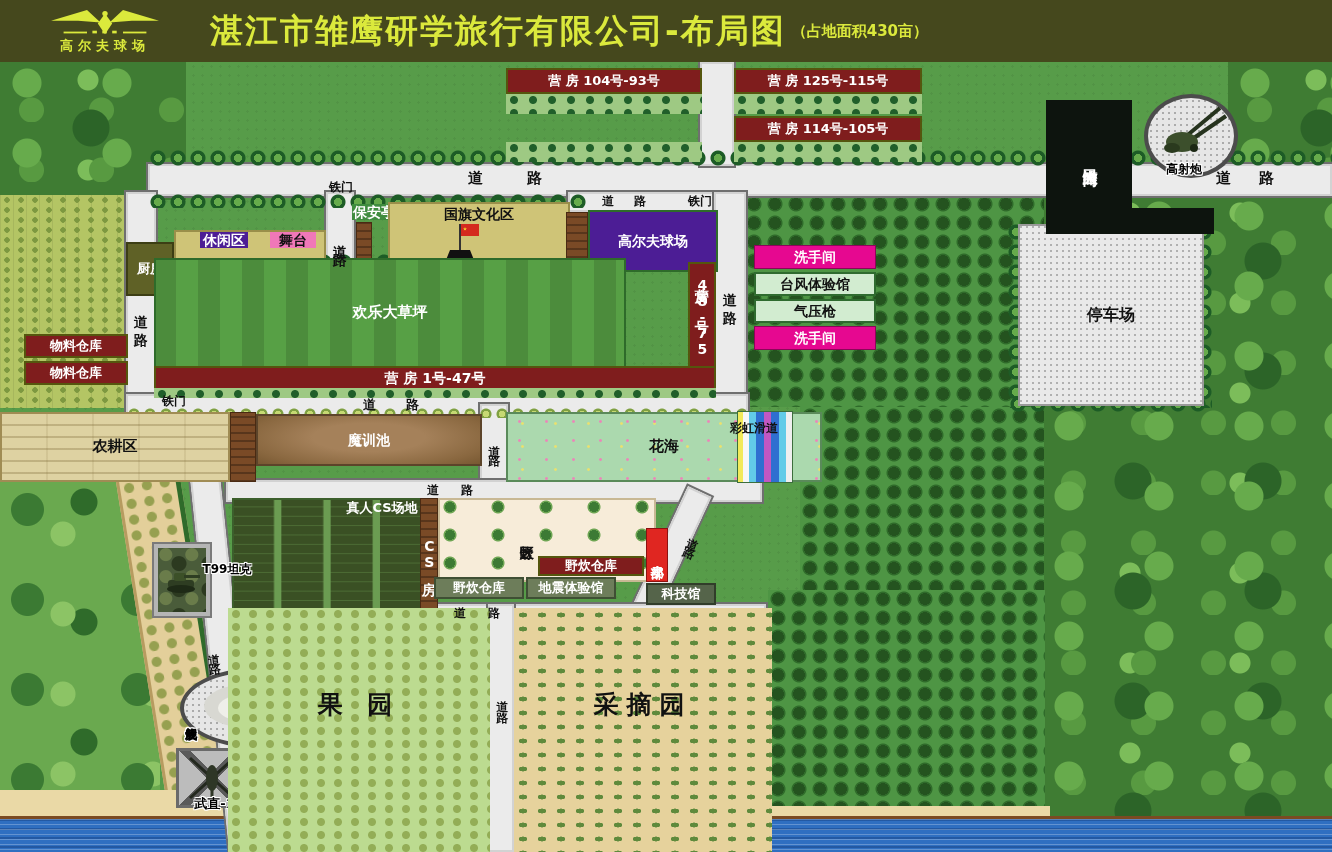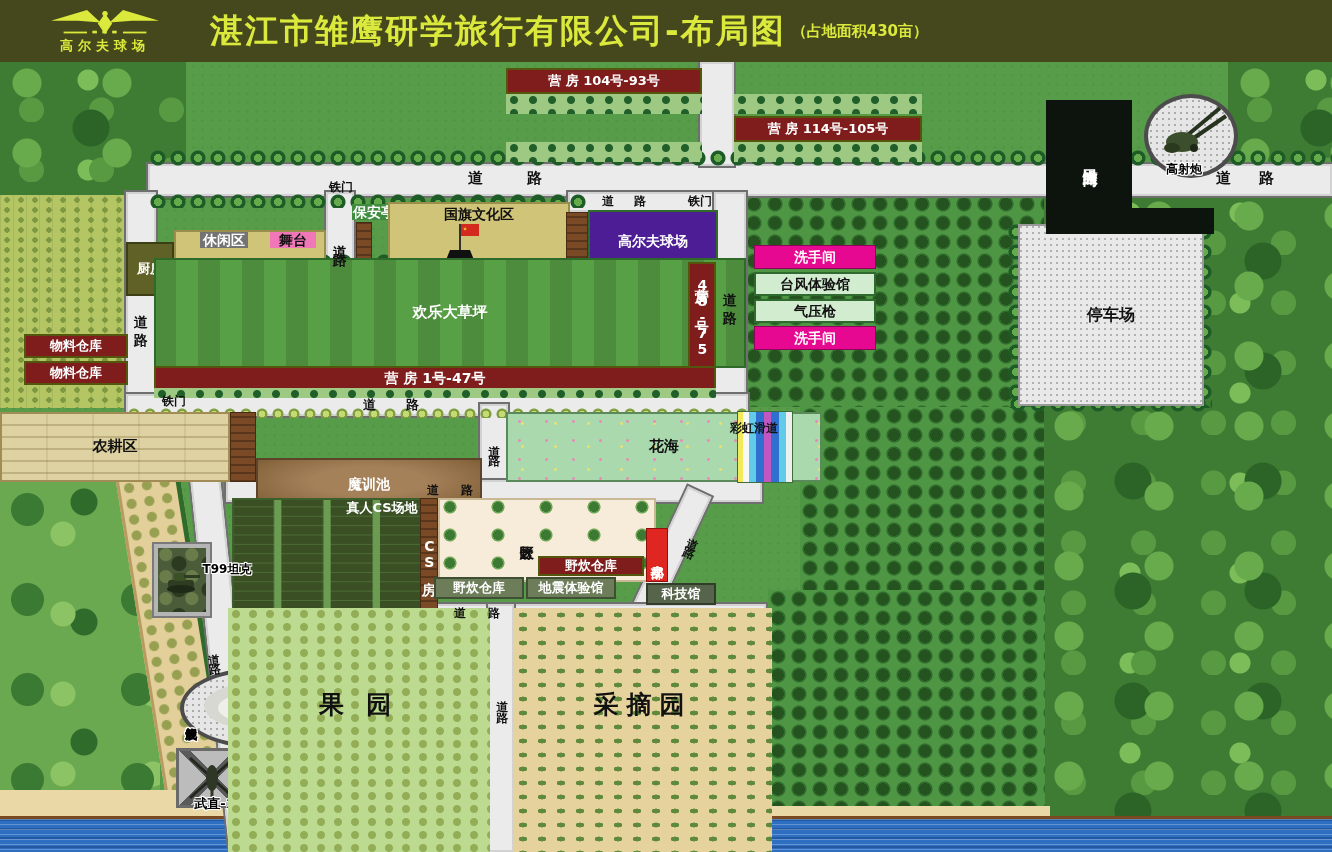--- a/index.html
+++ b/index.html
@@ -62,21 +62,21 @@
   .f-gravelround{background-color:#e6e6e6;border-radius:50%;border:4px solid #4c4c4c;
      background-image:radial-gradient(#ababab 1.1px,transparent 1.5px);background-size:6px 6px;}
   .f-khaki{background:#cfc477;box-shadow:inset 0 0 0 2px #9a8f4a;}
   .f-kitchen{background:#5f6126;box-shadow:inset 0 0 0 2px #3c3e14;}
   .f-golf{background:#4c1d95;box-shadow:inset 0 0 0 2px #2e6b2a;text-align:center;}
   .f-lawn{background:repeating-linear-gradient(90deg,#4c8c3c 0 22px,#57a045 22px 44px);box-shadow:inset 0 0 0 2px #2e6b2a;}
   .f-olivebar{background:#7f1d1d;color:#fff;box-shadow:inset 0 0 0 2px #55560e;}
   .f-stars{background-color:#9ec983;background-image:radial-gradient(circle at 8px 6px,#205f2a 0 3.5px,transparent 4.5px);background-size:19px 13px;}
   .f-magenta{background:#e60890;color:#fff;box-shadow:inset 0 0 0 1px #8c0558;}
   .f-lgreen{background:#d2ecd0;box-shadow:inset 0 0 0 2px #2f6b2f;}
-  .f-redbar{background:#737373;color:#fff;}
+  .f-redbar{background:#4c1d95;color:#fff;}
   .f-pinkbar{background:#f078b8;}
   .f-greenbar{background:#3f8c3f;color:#fff;}
   .f-gate{background:#0d140e;color:#fff;}
   .f-wall{background-color:#7a4a26;background-image:repeating-linear-gradient(0deg,rgba(0,0,0,.28) 0 2px,transparent 2px 8px);box-shadow:inset 0 0 0 1px #4a2a12;color:#fff;}
   .f-farm{background-color:#ded2a2;background-image:
      repeating-linear-gradient(180deg,rgba(120,100,50,.3) 0 2px,transparent 2px 12px),
      repeating-linear-gradient(90deg,rgba(120,100,50,.12) 0 2px,transparent 2px 46px);box-shadow:inset 0 0 0 2px #a08c54;}
   .f-mud{background:radial-gradient(ellipse at 50% 45%,#a5815a 0 35%,#8a6840 75%,#74552f 100%);color:#fff;box-shadow:inset 0 0 0 2px #5c442a;}
   .f-flower{background-color:#abd9ae;box-shadow:inset 0 0 0 2px #5a8a5a;background-image:
      radial-gradient(#e88ab8 1.4px,transparent 2px),radial-gradient(#e8e070 1.4px,transparent 2px);
@@ -87,21 +87,21 @@
   .f-cream{background-color:#f7ecd9;box-shadow:inset 0 0 0 2px #c8b894;
      background-image:radial-gradient(circle at 12px 9px,#3c7a34 0 5px,#6da553 5px 6px,transparent 7px);background-size:48px 28px;}
   .f-greybar{background:#6d7d5a;color:#fff;box-shadow:inset 0 0 0 2px #3f4f34;}
   .f-greybar2{background:#55644a;color:#fff;box-shadow:inset 0 0 0 2px #313d2a;}
   .f-redshop{background:#e02621;color:#fff;box-shadow:inset 0 0 0 1px #8c1210;}
   .f-pad{background:#bcbcbc;box-shadow:inset 0 0 0 3px #6a6a6a;}
   .f-padx{background-image:linear-gradient(45deg,transparent 46%,#5a5a5a 46% 54%,transparent 54%),linear-gradient(135deg,transparent 46%,#5a5a5a 46% 54%,transparent 54%);}
   .f-photobox{background-color:#4a5c3a;box-shadow:0 0 0 4px #b5b5b5,0 0 0 6px #7a7a7a;background-image:
      radial-gradient(circle at 30% 30%,#6a7c4a 0 6px,transparent 7px),
      radial-gradient(circle at 70% 60%,#2c3a20 0 7px,transparent 8px);background-size:26px 22px,30px 26px;}
-  .f-orchlight{background-color:#bcdb90;background-image:radial-gradient(circle at 8px 6px,#93ad56 0 3.5px,transparent 4.5px);background-size:17px 13px;font-family:Liberation Serif, serif;}
+  .f-orchlight{background-color:#bcdb90;background-image:radial-gradient(circle at 8px 6px,#93ad56 0 3.5px,transparent 4.5px);background-size:17px 13px;}
   .f-pick{background-color:#e6d29c;background-image:radial-gradient(7px 4px at 9px 7px,#5f8a3c 60%,transparent 65%);background-size:19px 14px;}
   .f-lab{background:transparent;}
   svg{display:block;}
 </style>
 </head>
 <body>
 
 <div class="stage">
   <div class="map" id="map">
       <div class="f f-base" style="left: 0px; top: 62px; width: 1332px; height: 790px;"></div>
@@ -135,20 +135,21 @@
       <div class="f f-treesh" style="left: 388px; top: 196px; width: 182px; height: 12px;"></div>
       <div class="f f-treesh" style="left: 388px; top: 260px; width: 182px; height: 12px;"></div>
       <div class="f f-treesh" style="left: 154px; top: 254px; width: 536px; height: 12px;"></div>
       <div class="f f-bushes" style="left: 126px; top: 408px; width: 620px; height: 10px;"></div>
       <div class="f f-treesv" style="left: 1008px; top: 222px; width: 16px; height: 186px;"></div>
       <div class="f f-treesv" style="left: 1196px; top: 222px; width: 16px; height: 186px;"></div>
       <div class="f f-treesh" style="left: 1008px; top: 396px; width: 204px; height: 16px;"></div>
       <div class="f f-olivebar fs13" style="left: 506px; top: 68px; width: 196px; height: 26px;">营 房 104号-93号</div>
       <div class="f f-stars" style="left: 506px; top: 94px; width: 196px; height: 20px;"></div>
       <div class="f f-stars" style="left: 506px; top: 142px; width: 196px; height: 20px;"></div>
+      <div class="f f-olivebar fs13" style="left: 734px; top: 68px; width: 188px; height: 26px;">营 房 125号-115号</div>
       <div class="f f-stars" style="left: 734px; top: 94px; width: 188px; height: 20px;"></div>
       <div class="f f-olivebar fs13" style="left: 734px; top: 116px; width: 188px; height: 26px;">营 房 114号-105号</div>
       <div class="f f-stars" style="left: 734px; top: 142px; width: 188px; height: 20px;"></div>
       <div class="f f-kitchen white fs13" style="left: 126px; top: 242px; width: 48px; height: 54px;">厨房</div>
       <div class="f f-khaki tb fs14" style="left: 174px; top: 230px; width: 152px; height: 48px;">大棚训练场</div>
       <div class="f f-redbar fs11" style="left: 200px; top: 232px; width: 48px; height: 16px;">休闲区</div>
       <div class="f f-pinkbar fs11" style="left: 270px; top: 232px; width: 46px; height: 16px;">舞台</div>
       <div class="f f-greenbar fs11" style="left: 352px; top: 204px; width: 44px; height: 16px;">保安亭</div>
       <div class="f f-wall" style="left: 356px; top: 222px; width: 16px; height: 58px;"></div>
       <div class="f f-khaki tt fs14" style="left: 388px; top: 202px; width: 182px; height: 68px;">国旗文化区</div>
@@ -156,21 +157,21 @@
         <svg width="44" height="40" viewBox="0 0 44 40">
           <rect x="21" y="2" width="2" height="26" fill="#333"></rect>
           <rect x="23" y="2" width="18" height="12" fill="#d42a1e"></rect>
           <polygon points="27,5 28.2,8.6 25,6.4 29,6.4 25.8,8.6" fill="#f7de2c"></polygon>
           <polygon points="12,28 32,28 36,38 8,38" fill="#111"></polygon>
         </svg>
       </div>
       <div class="f f-wall" style="left: 566px; top: 212px; width: 22px; height: 62px;"></div>
       <div class="f f-golf white fs14" style="left: 588px; top: 210px; width: 130px; height: 62px;">高尔夫球场</div>
       <div class="f f-khaki fs14" style="left: 442px; top: 263px; width: 164px; height: 24px;">障碍比赛</div>
-      <div class="f f-lawn white fs15" style="left: 154px; top: 258px; width: 592px; height: 110px; text-align: center;">欢乐大草坪</div>
+      <div class="f f-lawn white fs15" style="left: 154px; top: 258px; width: 472px; height: 110px; text-align: center;">欢乐大草坪</div>
       <div class="f f-olivebar vt fs11" style="left: 688px; top: 262px; width: 28px; height: 110px;">营房48号-75号</div>
       <div class="f f-olivebar fs14" style="left: 154px; top: 366px; width: 562px; height: 24px;">营 房 1号-47号</div>
       <div class="f f-stars" style="left: 154px; top: 388px; width: 562px; height: 10px;"></div>
       <div class="f f-olivebar fs13" style="left: 24px; top: 334px; width: 104px; height: 24px;">物料仓库</div>
       <div class="f f-olivebar fs13" style="left: 24px; top: 361px; width: 104px; height: 24px;">物料仓库</div>
       <div class="f f-magenta fs14" style="left: 754px; top: 245px; width: 122px; height: 24px;">洗手间</div>
       <div class="f f-lgreen fs14" style="left: 754px; top: 272px; width: 122px; height: 24px;">台风体验馆</div>
       <div class="f f-lgreen fs14" style="left: 754px; top: 299px; width: 122px; height: 24px;">气压枪</div>
       <div class="f f-magenta fs14" style="left: 754px; top: 326px; width: 122px; height: 24px;">洗手间</div>
       <div class="f f-gravel fs16" style="left: 1018px; top: 224px; width: 186px; height: 182px;">停车场</div>
@@ -184,21 +185,21 @@
             <line x1="34" y1="42" x2="72" y2="16"></line>
           </g>
           <ellipse cx="28" cy="42" rx="16" ry="10" fill="#3c4f2c"></ellipse>
           <ellipse cx="18" cy="48" rx="8" ry="5" fill="#2a3a1e"></ellipse>
           <circle cx="40" cy="48" r="4" fill="#1c2814"></circle>
         </svg>
       </div>
       <div class="f f-lab outl fs12" style="left: 1152px; top: 162px; width: 64px; height: 15px;">高射炮</div>
       <div class="f f-farm fs15" style="left: 0px; top: 412px; width: 230px; height: 70px;">农耕区</div>
       <div class="f f-wall" style="left: 230px; top: 412px; width: 26px; height: 70px;"></div>
-      <div class="f f-mud white fs14" style="left: 256px; top: 414px; width: 226px; height: 52px; margin-top: 44px;">魔训池</div>
+      <div class="f f-mud white fs14" style="left: 256px; top: 414px; width: 226px; height: 52px;">魔训池</div>
       <div class="f f-flower fs15" style="left: 506px; top: 412px; width: 316px; height: 70px;">花海</div>
       <div class="f f-rainbow" style="left: 738px; top: 412px; width: 54px; height: 70px;"></div>
       <div class="f f-lab fs12" style="left: 712px; top: 420px; width: 84px; height: 16px;">彩虹滑道</div>
       <div class="f f-cs" style="left: 232px; top: 498px; width: 190px; height: 112px;"></div>
       <div class="f f-lab white fs13" style="left: 330px; top: 500px; width: 104px; height: 16px;">真人CS场地</div>
       <div class="f f-wall vt fs11" style="left: 420px; top: 498px; width: 18px; height: 112px;">CS房</div>
       <div class="f f-cream" style="left: 438px; top: 498px; width: 218px; height: 84px;"></div>
       <div class="f f-lab vt fs14" style="left: 516px; top: 504px; width: 22px; height: 62px;">野炊区</div>
       <div class="f f-olivebar fs13" style="left: 538px; top: 556px; width: 106px; height: 20px;">野炊仓库</div>
       <div class="f f-redshop vt fs13" style="left: 646px; top: 528px; width: 22px; height: 54px;">小卖部</div>

